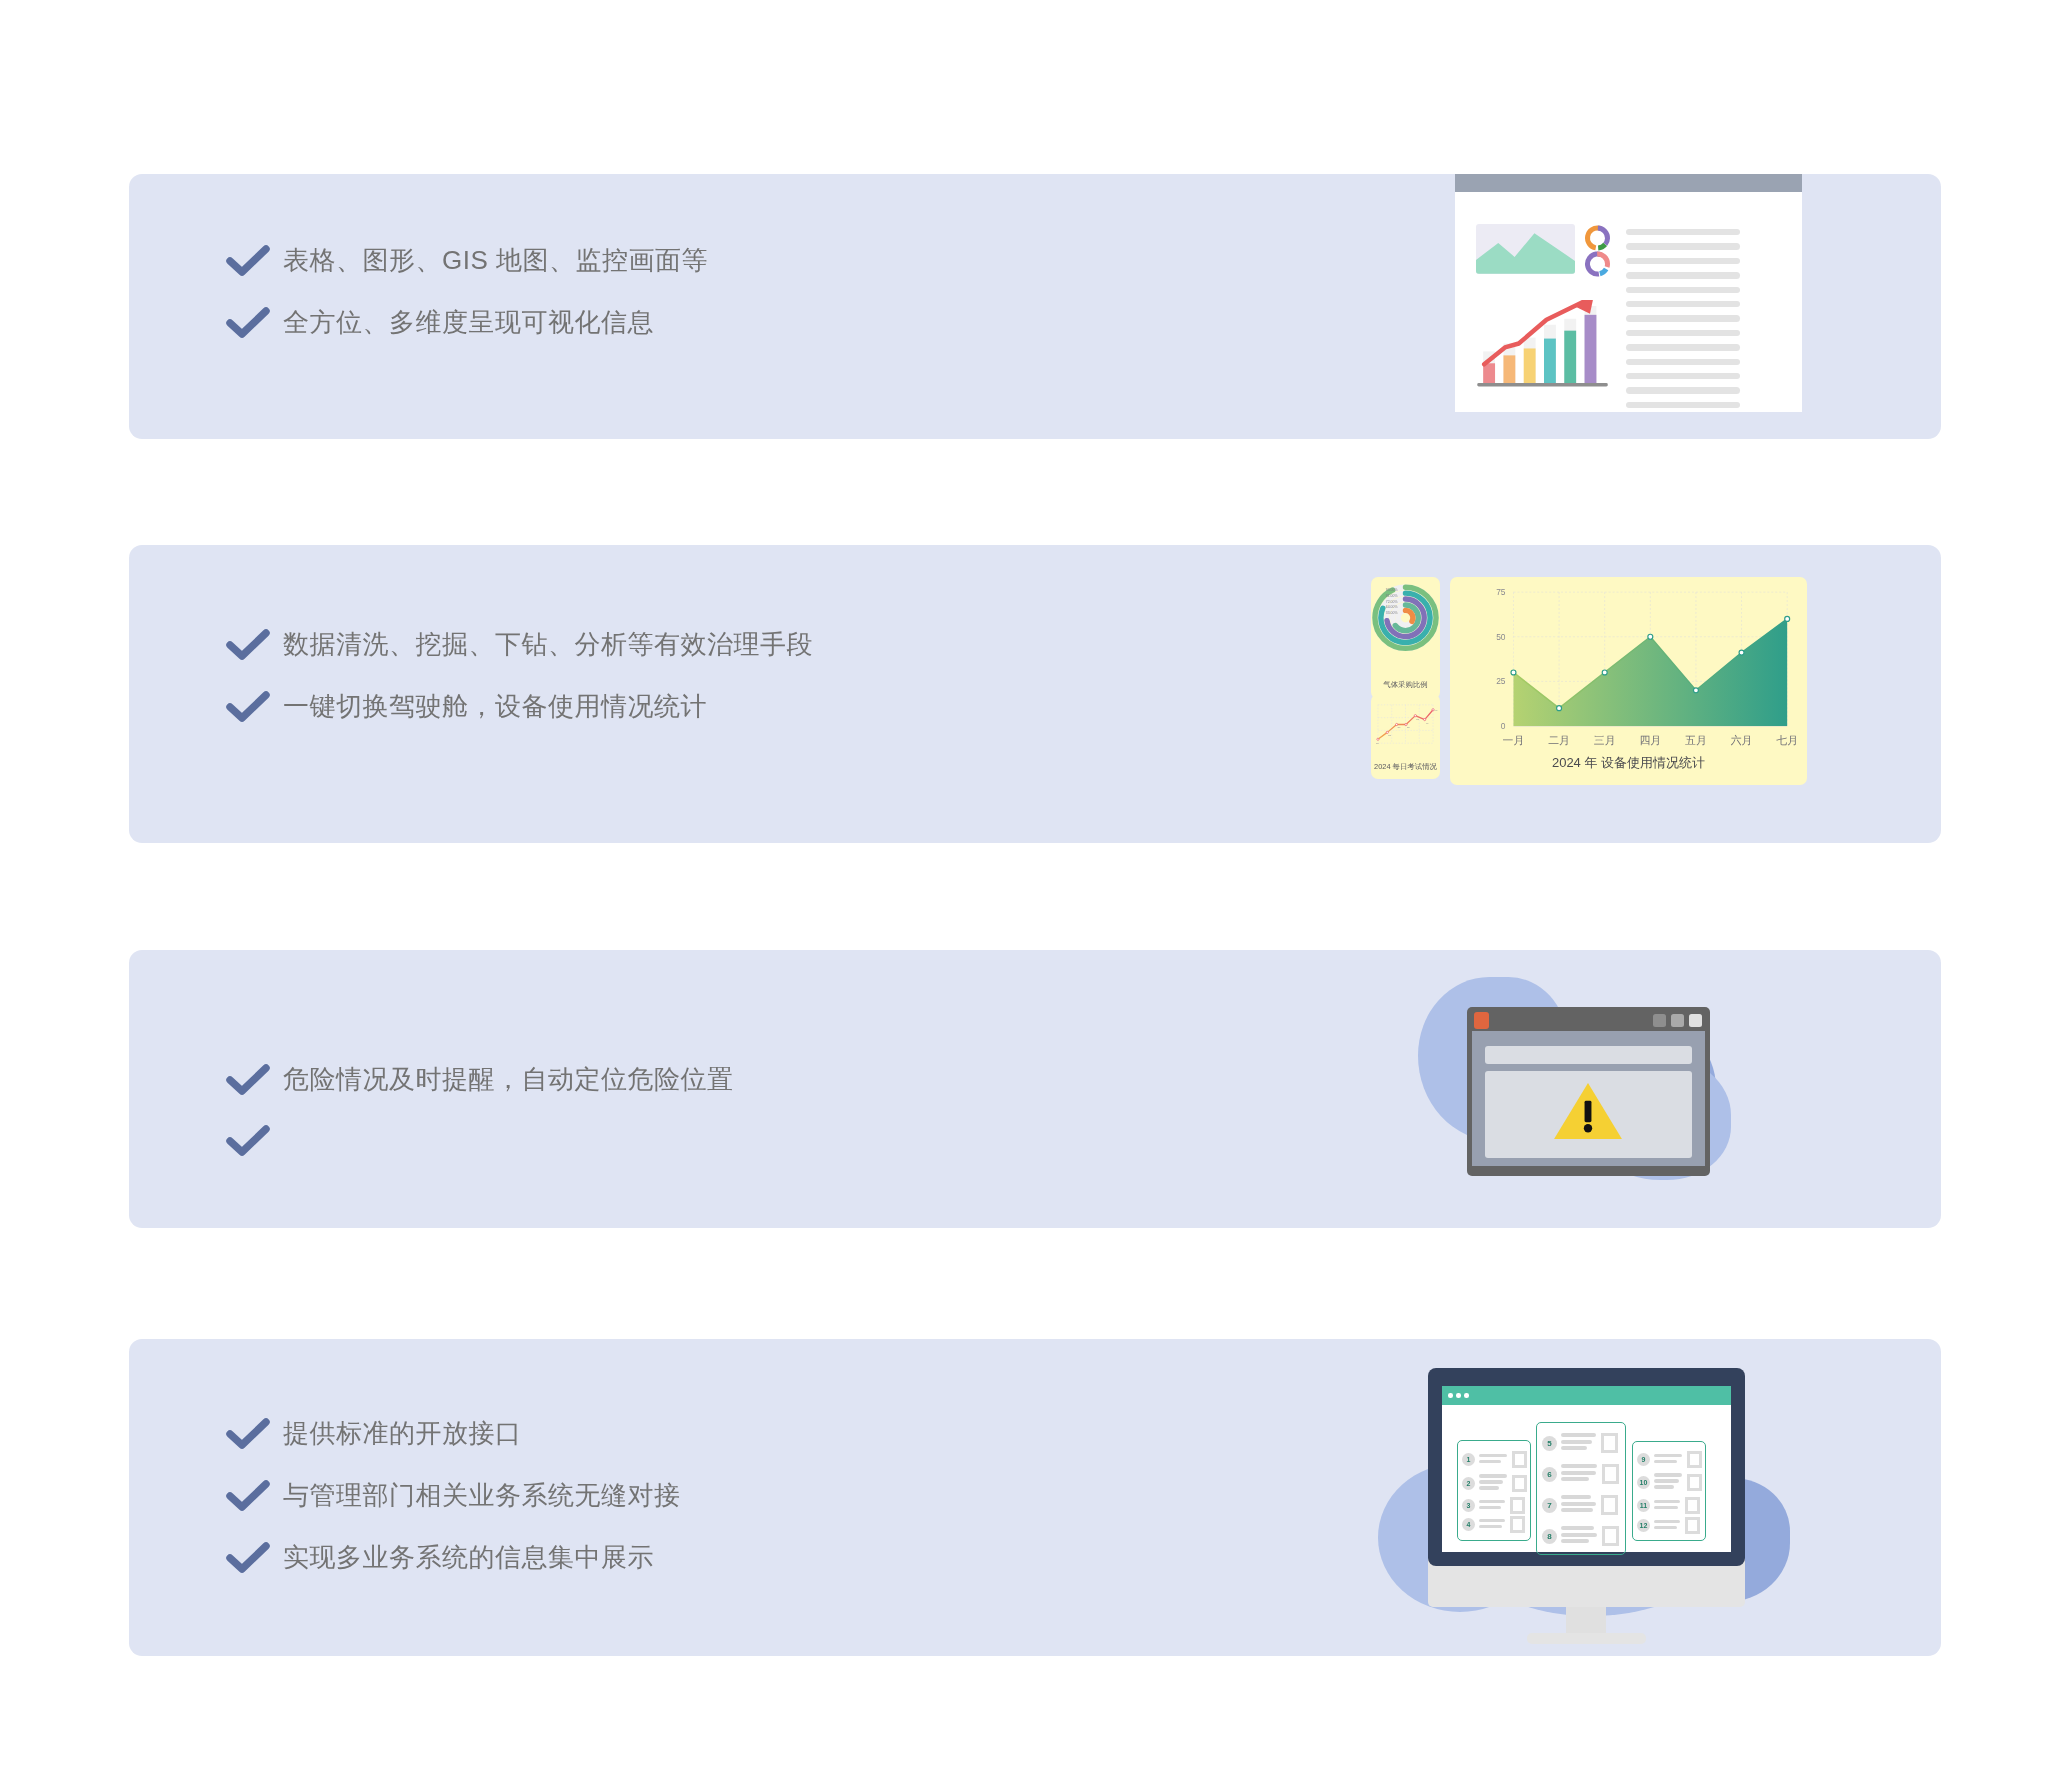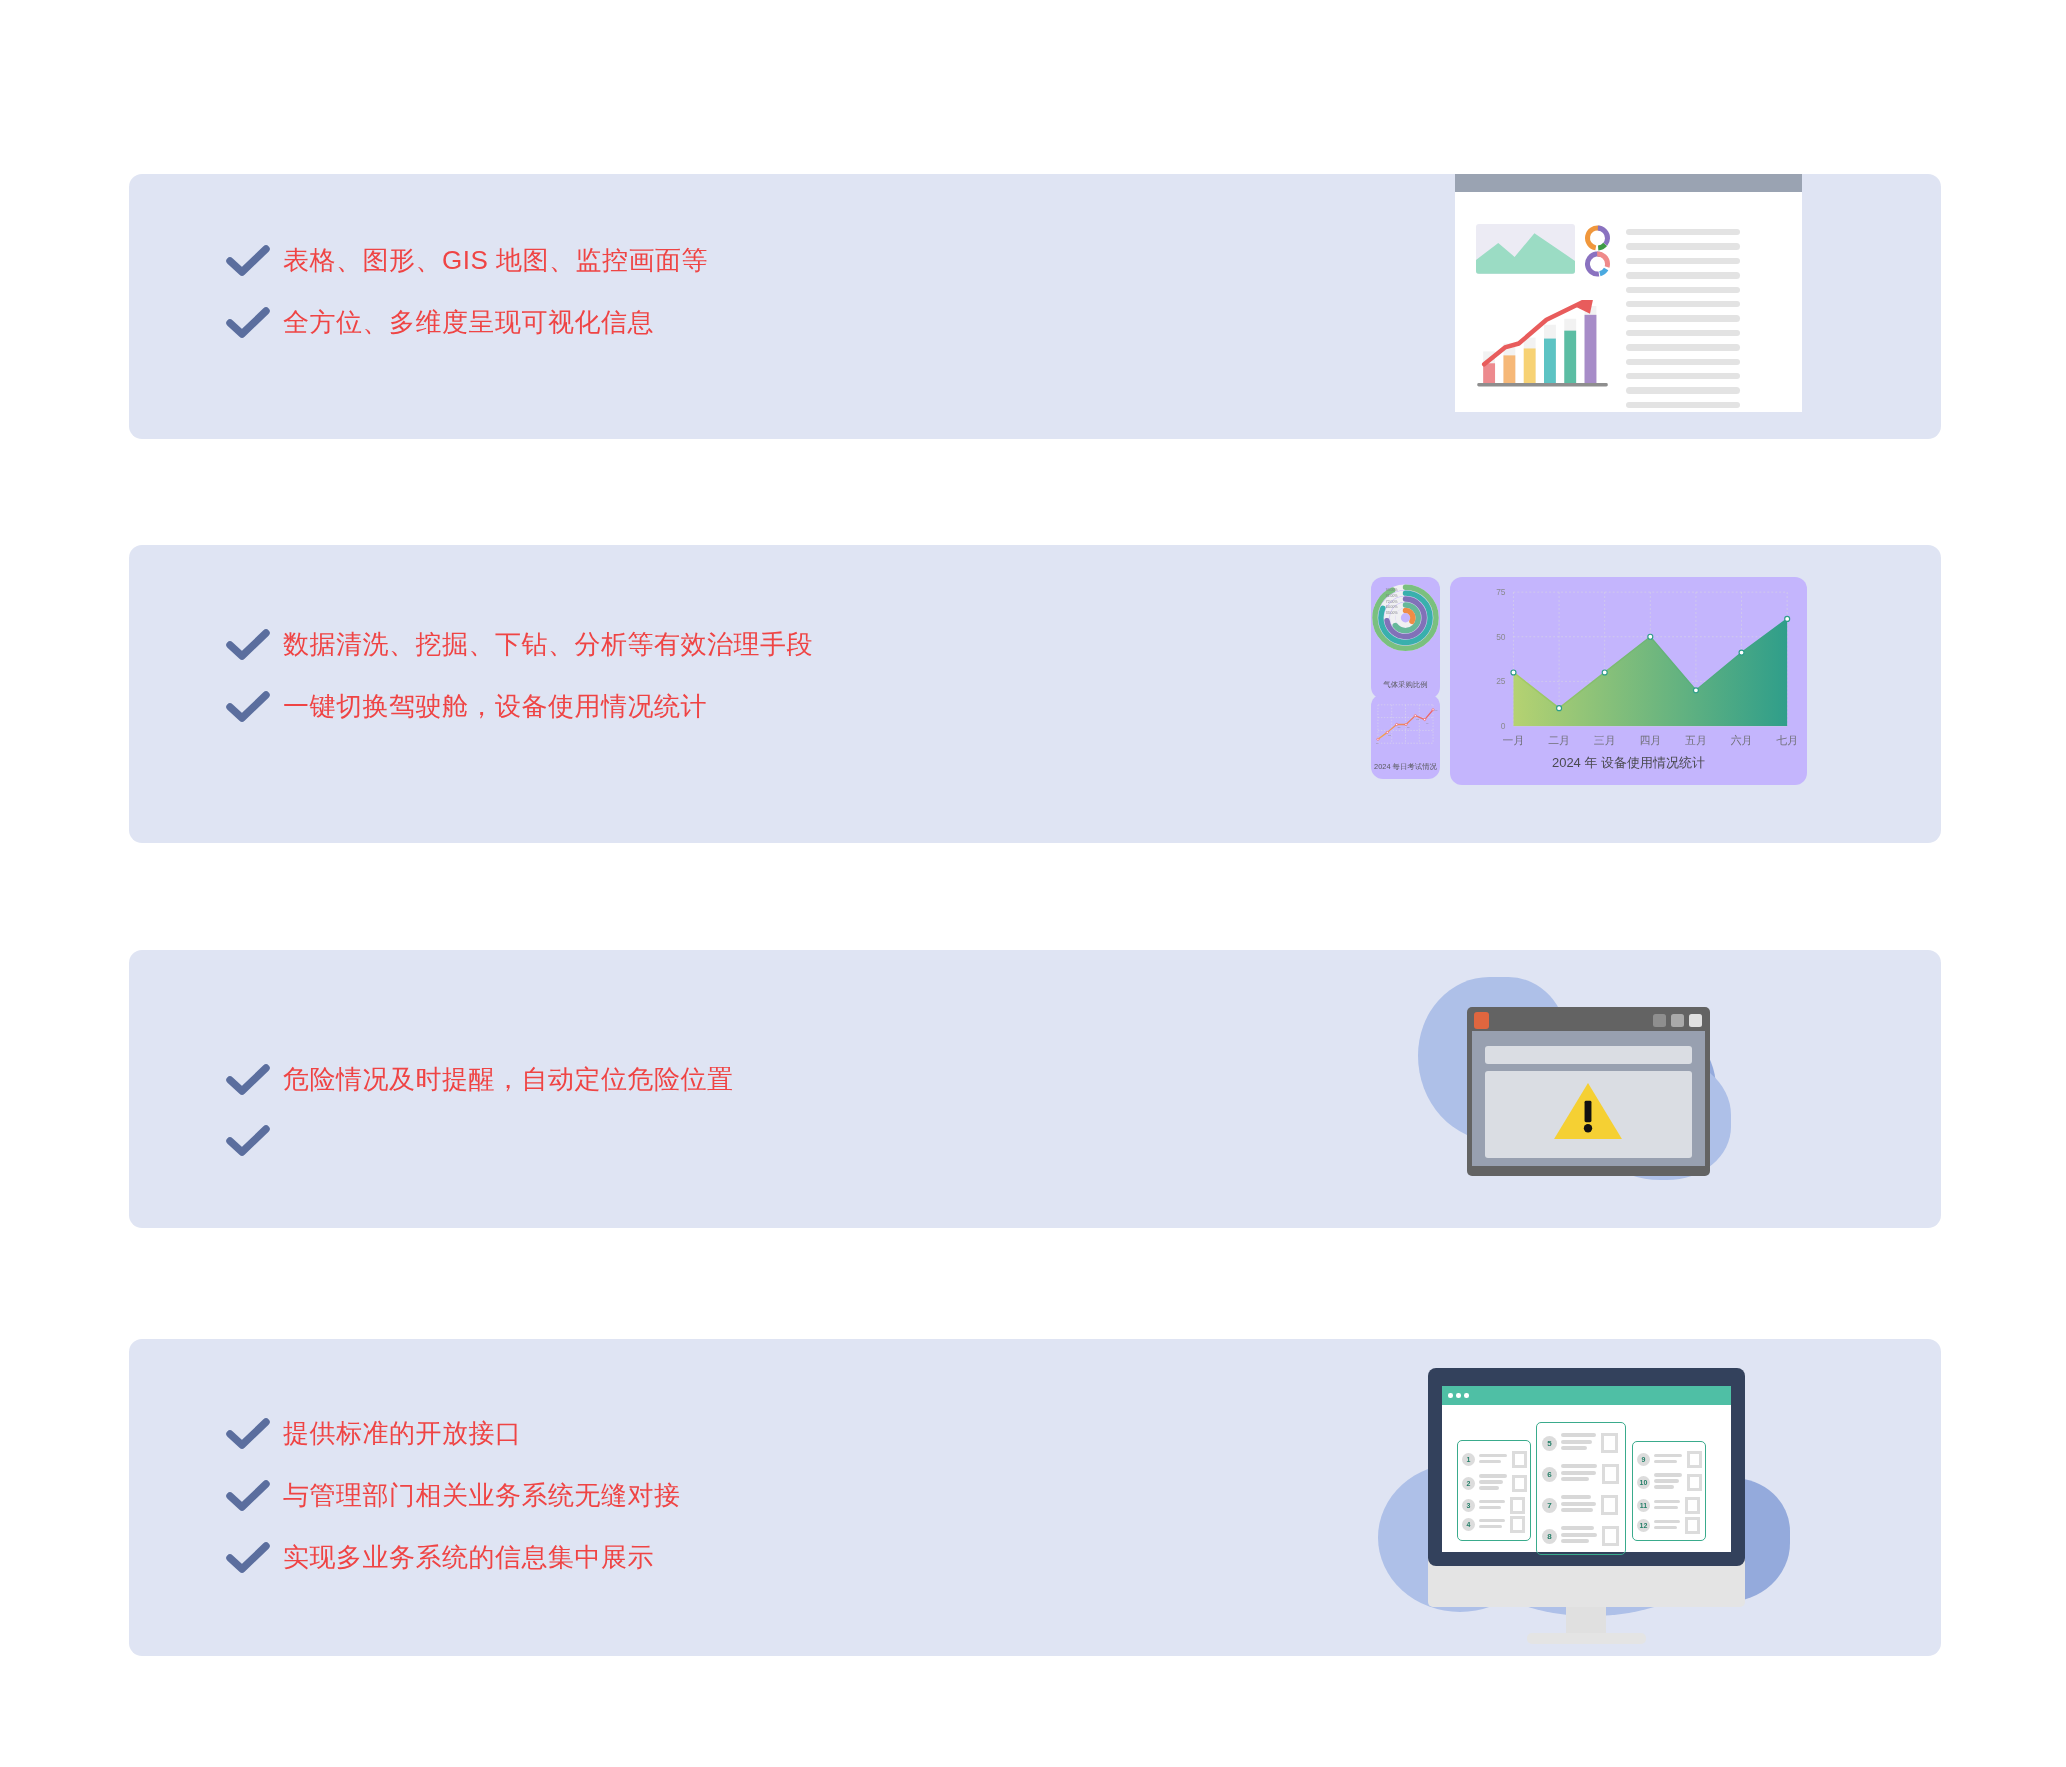--- a/index.html
+++ b/index.html
@@ -43,39 +43,39 @@
   
   .bullets{position:absolute;left:226px;}
   #bullets-0{top:243px;}
   #bullets-1{top:627px;}
   #bullets-2{top:1026px;margin-top:36px;}
   #bullets-3{top:1416px;}
   .bullet{display:flex;align-items:center;margin-bottom:27px;}
   .bullet:last-child{margin-bottom:0;}
   .check-icon{width:44px;height:33px;flex:none;margin-right:13px;}
   .bullet-text{
-    font-size:26px;color:#ef4444;white-space:nowrap;letter-spacing:0.5px;
+    font-size:26px;color:#737373;white-space:nowrap;letter-spacing:0.5px;
   }
 
   
   .art{position:absolute;}
   .blob{position:absolute;background:#aec0e8;border-radius:50%;}
 
   
   #art-0{left:1455px;top:174px;width:347px;height:238px;}
   .doc-page{position:absolute;inset:0;background:#ffffff;}
   .doc-topbar{position:absolute;left:0;top:0;right:0;height:18px;background:#9aa3b2;}
   .doc-area-img{position:absolute;left:21px;top:50px;width:99px;height:50px;background:#ecebf4;border-radius:3px;overflow:hidden;}
   .doc-lines{position:absolute;left:171px;top:55px;width:114px;}
   .doc-line{height:6.4px;background:#e3e3e3;border-radius:3.5px;margin-bottom:8px;}
   .doc-bars{position:absolute;left:22px;top:126px;width:134px;height:89px;}
 
   
   #art-1{left:1361px;top:570px;width:456px;height:223px;}
-  .tile{position:absolute;background:#c4b5fd;border-radius:12px;}
+  .tile{position:absolute;background:#fef9c3;border-radius:7px;}
   #tile-donut{left:10px;top:7.4px;width:69px;height:122px;}
   #tile-line{left:10px;top:124px;width:69px;height:85px;}
   #tile-area{left:89px;top:7.4px;width:357px;height:208px;}
   .tile-cap{position:absolute;left:0;right:0;text-align:center;color:#5a5a5f;}
   .donut-cap{bottom:9px;font-size:7.4px;}
   .line-cap{bottom:7px;font-size:7.4px;}
   .area-cap{bottom:13px;font-size:13px;color:#4a4a4f;}
 
   
   #art-2{left:1403px;top:972px;width:377px;height:223px;}

